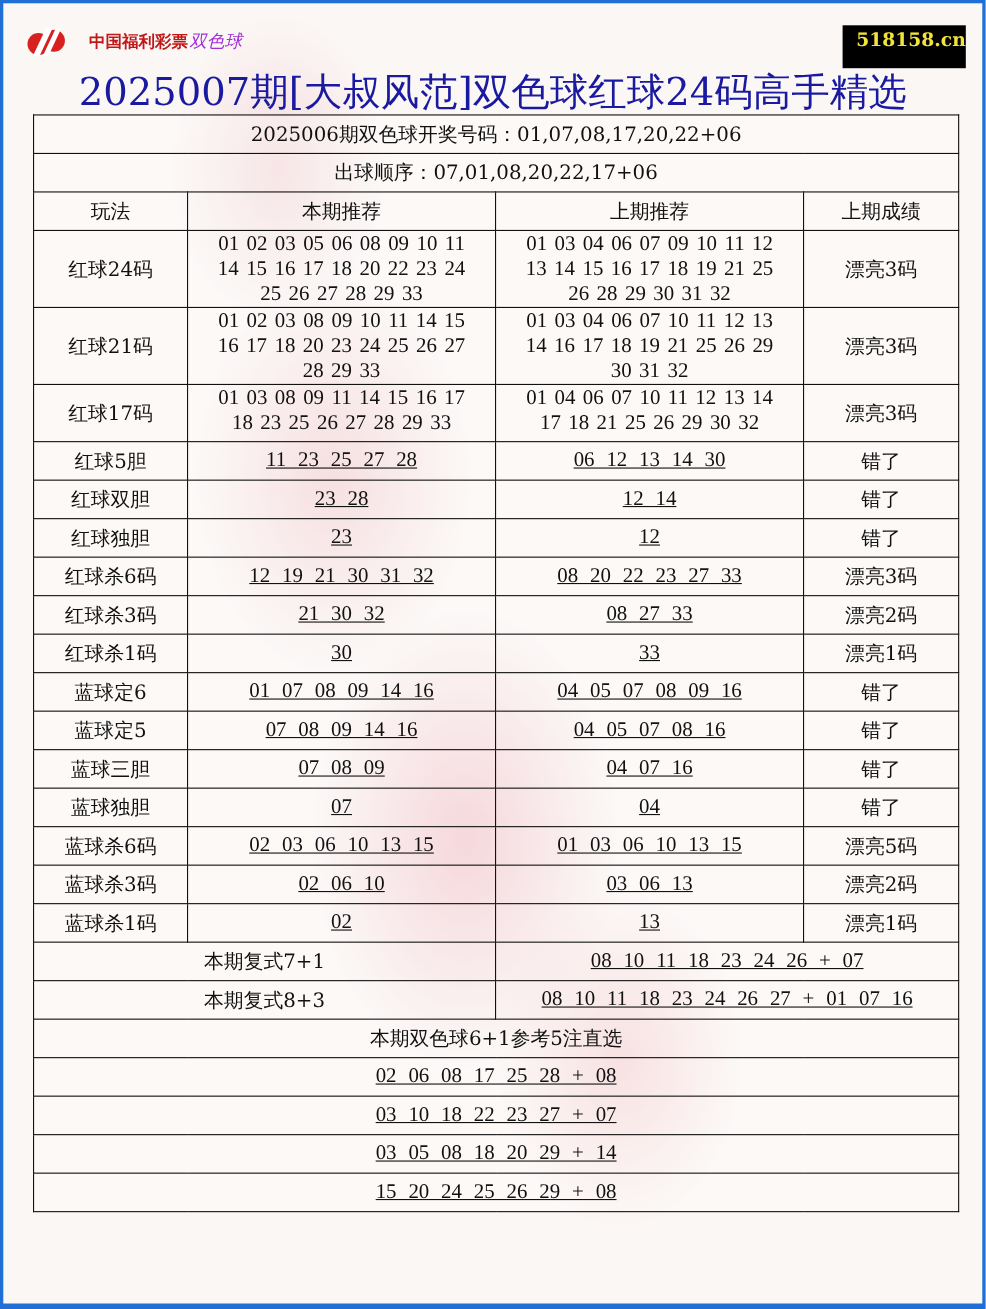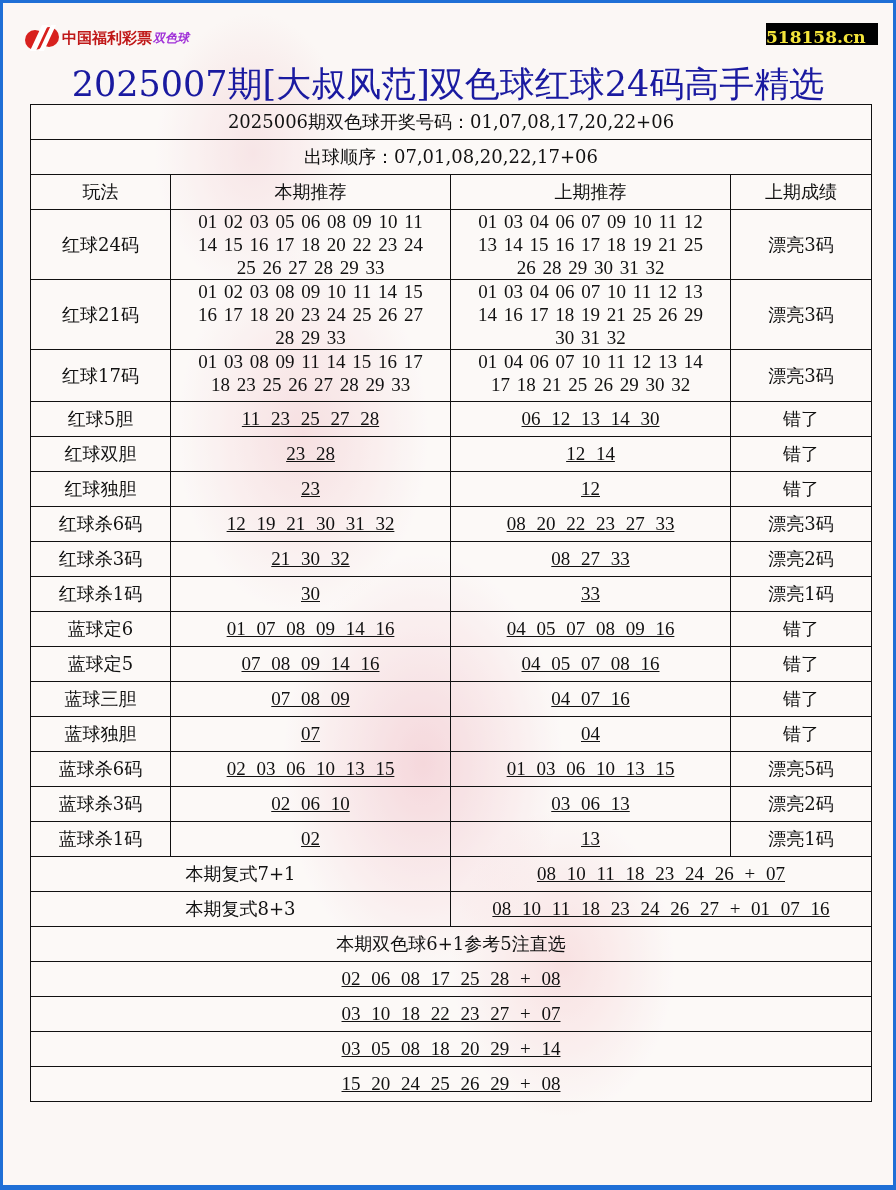--- a/index.html
+++ b/index.html
@@ -16,26 +16,26 @@
       radial-gradient(ellipse 140px 200px at 250px 150px, rgba(230,160,170,0.30), rgba(255,255,255,0) 70%),
       radial-gradient(ellipse 160px 220px at 560px 960px, rgba(230,120,130,0.25), rgba(255,255,255,0) 70%),
       #fbf7f5;
   }
   .logo { position: absolute; left: 20px; top: 20px; height: 30px; display: flex; align-items: center; }
   .logo-mark { width: 38px; height: 30px; position: relative; }
   .logo-mark .c1 { position: absolute; left: 2px; top: 7px; width: 20px; height: 20px; border-radius: 50%; background: #d8211e; }
   .logo-mark .c2 { position: absolute; left: 16px; top: 4px; width: 20px; height: 20px; border-radius: 50%; background: #d8211e; }
   .logo-mark .s1 { position: absolute; left: 13px; top: 2px; width: 6px; height: 26px; background: #fff; transform: skewX(-25deg); }
   .logo-mark .s2 { position: absolute; left: 22px; top: 2px; width: 5px; height: 26px; background: #fff; transform: skewX(-25deg); }
-  .logo-text { font-family: "DejaVu Sans", sans-serif; font-weight: bold; font-size: 15px; color: #c01818; margin-left: 1px; letter-spacing: 0px; }
-  .logo-sub { font-family: "DejaVu Sans", sans-serif; font-weight: bold; font-style: italic; font-size: 12px; color: #a030d8; margin-left: 1px; }
+  .logo-text { font-family: "DejaVu Sans", sans-serif; font-weight: bold; font-size: 15px; color: #c01818; margin-left: 20px; letter-spacing: 0px; }
+  .logo-sub { font-family: "DejaVu Sans", sans-serif; font-weight: normal; font-style: italic; font-size: 16px; color: #a030d8; margin-left: 1px; }
   .site-badge {
-    position: absolute; left: 763px; top: 20px; width: 112px; height: 22px;
+    position: absolute; left: 763px; top: 20px; width: 112px; height: 39px;
     background: #000; color: #f4e43a; font-family: "DejaVu Serif", serif; font-weight: bold;
-    font-size: 17px; line-height: 29px; text-align: left;
+    font-size: 17px; line-height: 29px; text-align: right;
   }
   .title {
     position: absolute; left: 0; right: 0; top: 55px; text-align: center;
     font-size: 35px; color: #1a1aa0; line-height: 52px; letter-spacing: 0px;
   }
   table.main {
     position: absolute; left: 30px; top: 104px; width: 841px;
     border-collapse: collapse; table-layout: fixed;
     font-size: 18px; color: #111;
   }

